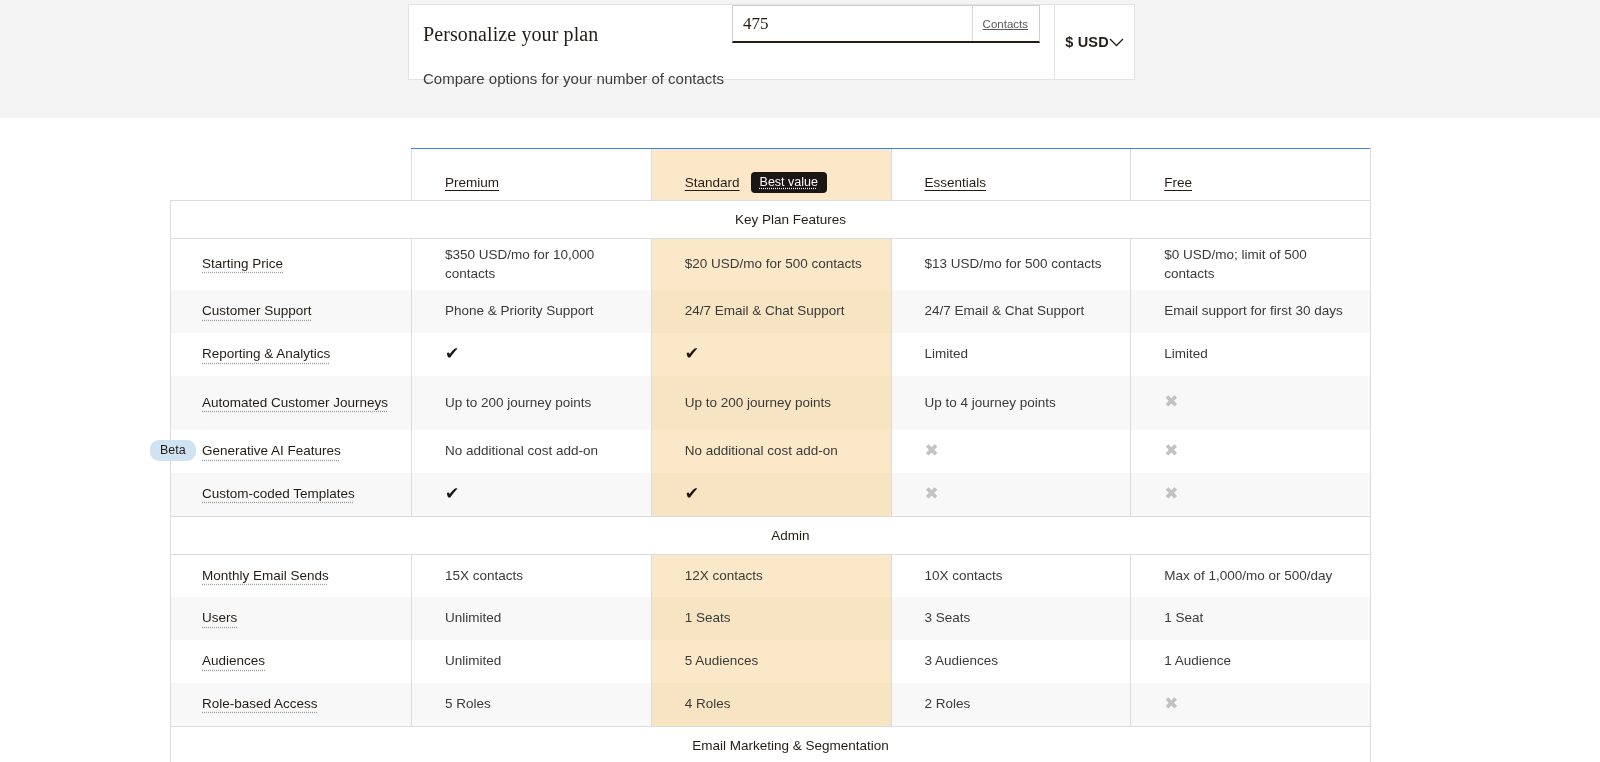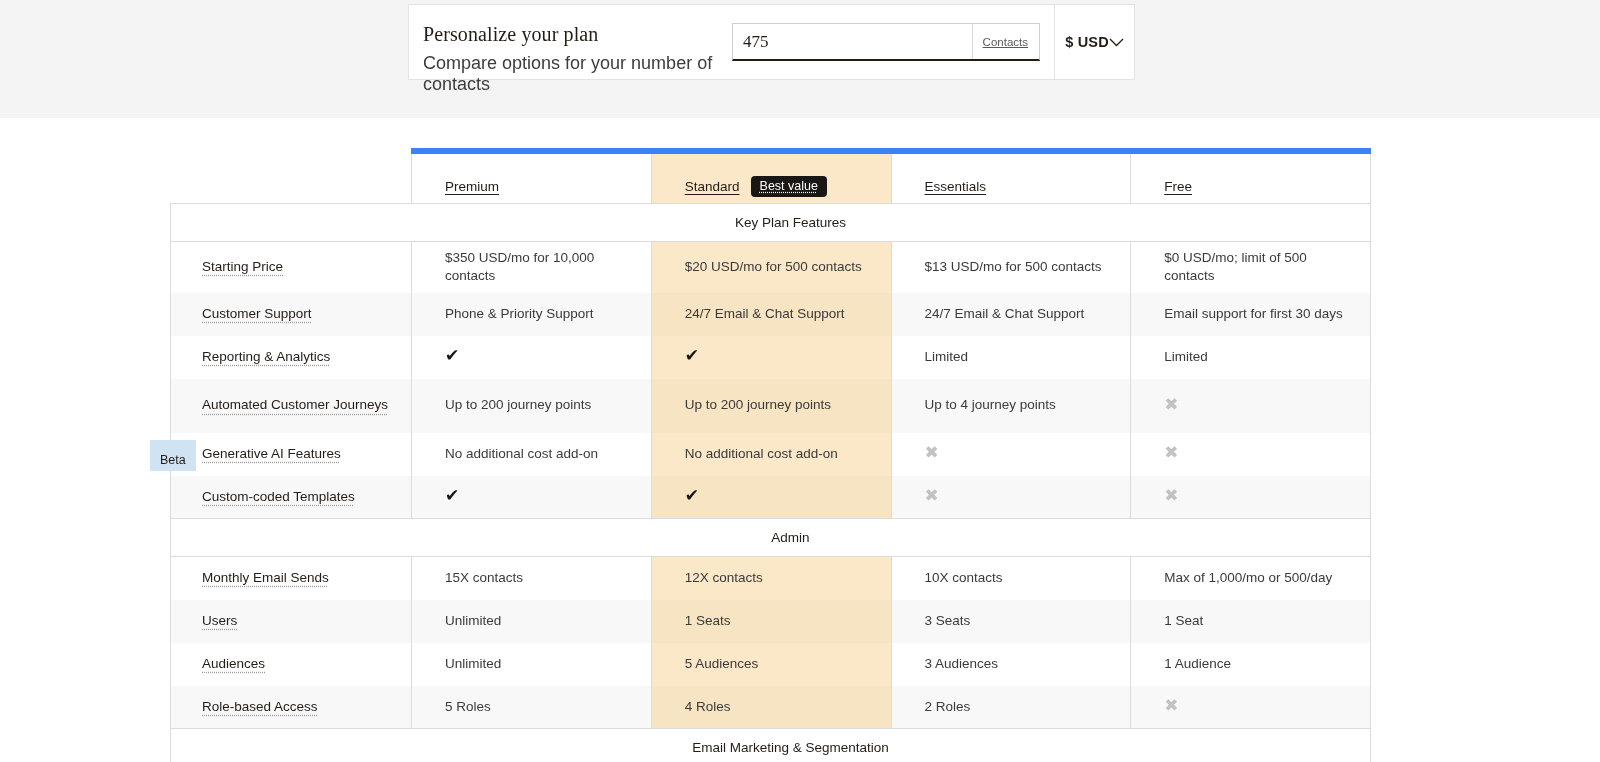--- a/index.html
+++ b/index.html
@@ -27,26 +27,26 @@
   .panel-left {
     flex: 0 0 323px;
     padding: 18px 0 0 14px;
   }
   .panel-title {
     font-family: "Liberation Serif", serif;
     font-size: 20px; font-weight: 400;
     color: #241c15; letter-spacing: .1px;
   }
   .panel-sub {
-    margin-top: 7px;
-    font-size: 18px; color: #3d3d3d;
+    margin-top: 24px;
+    font-size: 15px; color: #3d3d3d;
   }
   .panel-mid {
     flex: 0 0 322px;
-    display: flex; align-items: center;
+    display: flex; align-items: flex-start;
   }
   .contacts-field {
     width: 308px; height: 38px;
     border: 1px solid #cfcfcf;
     border-bottom: 2px solid #241c15;
     background: #fff;
     display: flex; align-items: stretch;
   }
   .contacts-input {
     flex: 1 1 auto;
@@ -79,21 +79,21 @@
   }
   .ctable { width: 1200px; border-collapse: collapse; table-layout: fixed; }
   .ctable col.c-label { width: 241px; }
   .ctable col.c-plan  { width: 239.75px; }
 
   
   .hdr-row td { height: 52px; vertical-align: middle; border-bottom: 1px solid #dcdcdc; }
   .hdr-blank { border: 0 !important; background: #fff; }
   .hdr-cell {
     border-left: 1px solid #dcdcdc;
-    border-top: 6px solid #3b82f6;
+    border-top: 1px solid #3b82f6;
     padding: 16px 0 0 33px;
     background: #ffffff;
   }
   .hdr-cell.last { border-right: 1px solid #dcdcdc; }
   .hdr-inner { display: flex; align-items: center; gap: 11px; }
   .plan-link {
     font-size: 13.5px; color: #241c15;
     text-decoration: underline;
     text-underline-offset: 3px;
     cursor: pointer;
@@ -149,21 +149,21 @@
   }
   .check { font-size: 17px; color: #1a1613; line-height: 1; }
   .xmark { font-size: 17px; color: #c2c2c2; line-height: 1; }
 
   
   .beta-badge {
     position: absolute;
     left: 150px; top: 437px;
     background: #cfe3f2; color: #241c15;
     font-size: 12.5px;
-    padding: 13px 10px 4px; border-radius: 0;
+    padding: 3px 10px 4px; border-radius: 9px;
   }
 </style>
 </head>
 <body>
 
 <div class="topband">
   <div class="panel">
 
     <div class="panel-left">
       <div class="panel-title">Personalize your plan</div>

